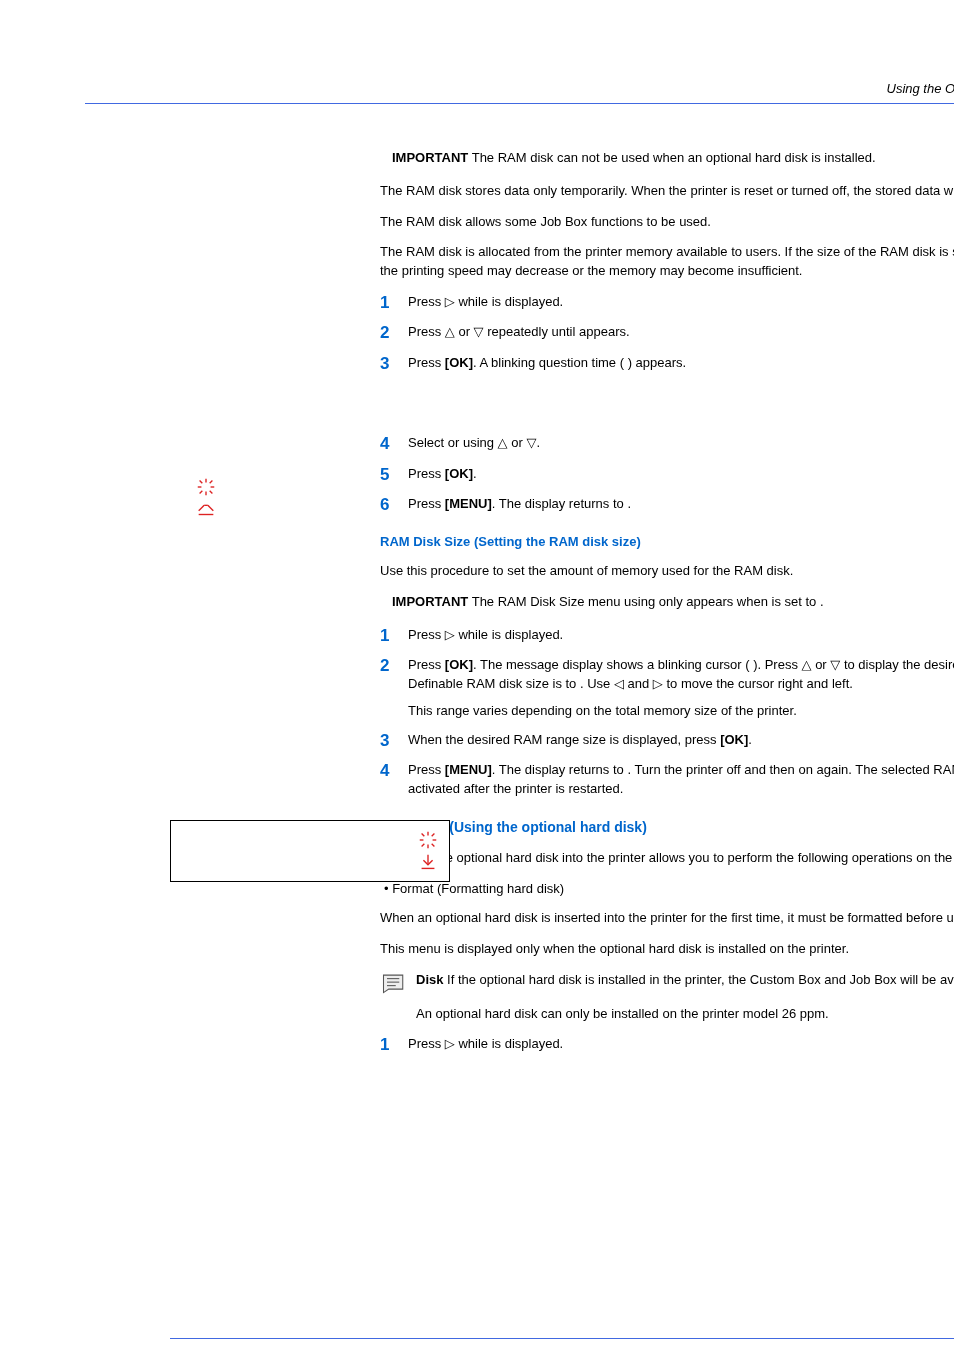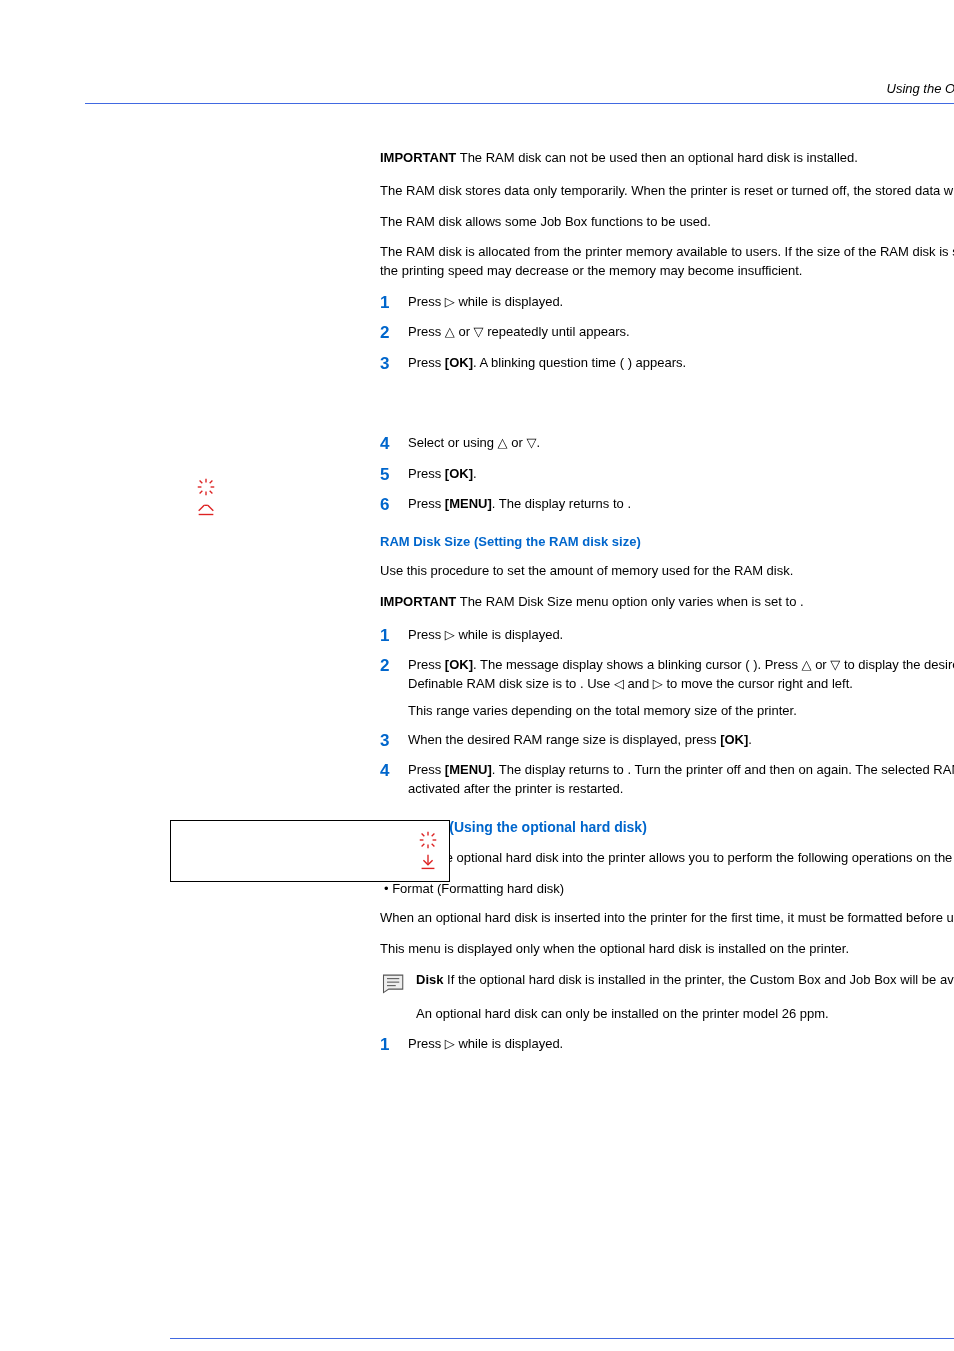--- a/index.html
+++ b/index.html
@@ -25,20 +25,21 @@
     }
     .content-area {
       margin-left: 295px;
       margin-top: 45px;
     }
     .important-block {
       margin-bottom: 14px;
     }
     .important-label {
       font-weight: bold;
+      margin-left: 12px;
     }
     .para {
       margin-bottom: 12px;
     }
     .step {
       display: flex;
       align-items: flex-start;
       margin-bottom: 10px;
     }
     .step-num {
@@ -173,21 +174,21 @@
           <polyline points="7,10 12,15 17,10"></polyline>
           <line x1="5" y1="19" x2="19" y2="19"></line>
         </g>
       </svg>
     </div>
   </div>
 
   <div class="content-area">
 
     <div class="important-block">
-      <span class="important-label">IMPORTANT</span><span>  The RAM disk can not be used then an optional hard disk is installed.</span>
+      <span class="important-label">IMPORTANT</span><span>  The RAM disk can not be used when an optional hard disk is installed.</span>
     </div>
 
     <div class="para">The RAM disk stores data only temporarily. When the printer is reset or turned off, the stored data will be erased.</div>
     <div class="para">The RAM disk allows some Job Box functions to be used.</div>
     <div class="para">The RAM disk is allocated from the printer memory available to users. If the size of the RAM disk is set too large, the printing speed may decrease or the memory may become insufficient.</div>
 
     <div class="step">
       <div class="step-num">1</div>
       <div class="step-text">Press ▷ while                                     is displayed.</div>
     </div>
@@ -214,21 +215,21 @@
     <div class="step">
       <div class="step-num">6</div>
       <div class="step-text">
         <span>Press </span><b>[MENU]</b><span>. The display returns to           .</span>
       </div>
     </div>
 
     <div class="sub-heading">RAM Disk Size (Setting the RAM disk size)</div>
     <div class="para">Use this procedure to set the amount of memory used for the RAM disk.</div>
     <div class="important-block">
-      <span class="important-label">IMPORTANT</span><span>  The RAM Disk Size menu option only varies when                            is set to       .</span>
+      <span class="important-label">IMPORTANT</span><span>  The RAM Disk Size menu using only appears when                            is set to       .</span>
     </div>
 
     <div class="step">
       <div class="step-num">1</div>
       <div class="step-text">Press ▷ while                                                is displayed.</div>
     </div>
     <div class="step">
       <div class="step-num">2</div>
       <div class="step-text">
         <div><span>Press </span><b>[OK]</b><span>. The message display shows a blinking cursor (  ). Press △ or ▽ to display the desired size. Definable RAM disk size is           to           . Use ◁ and ▷ to move the cursor right and left.</span></div>

